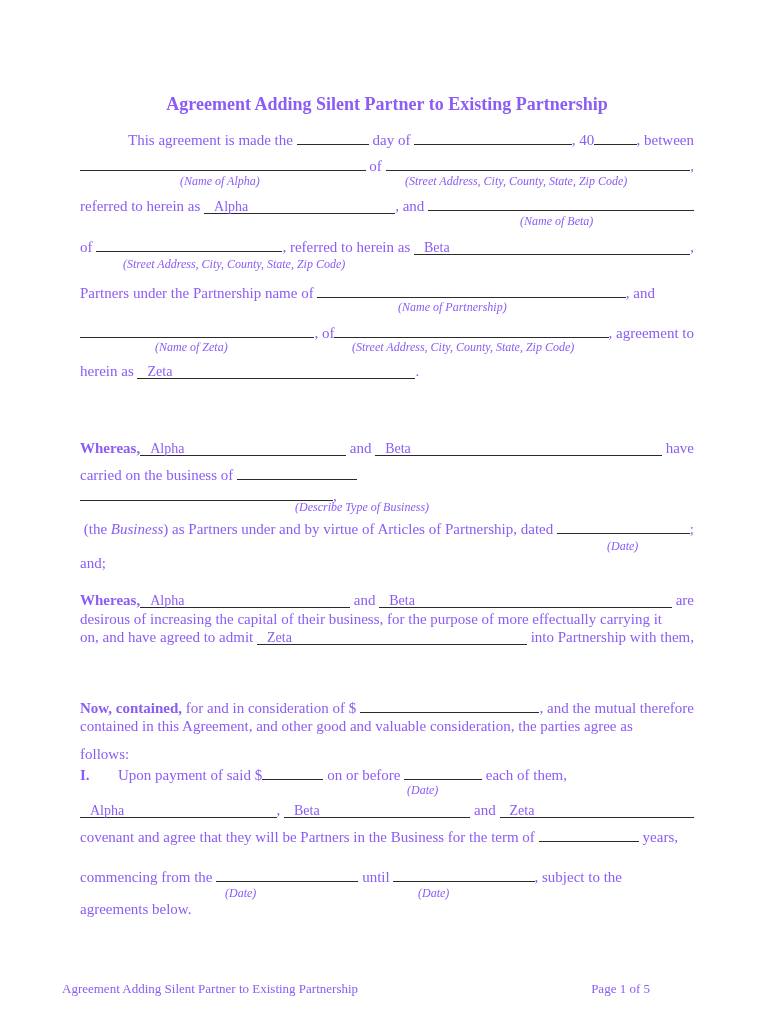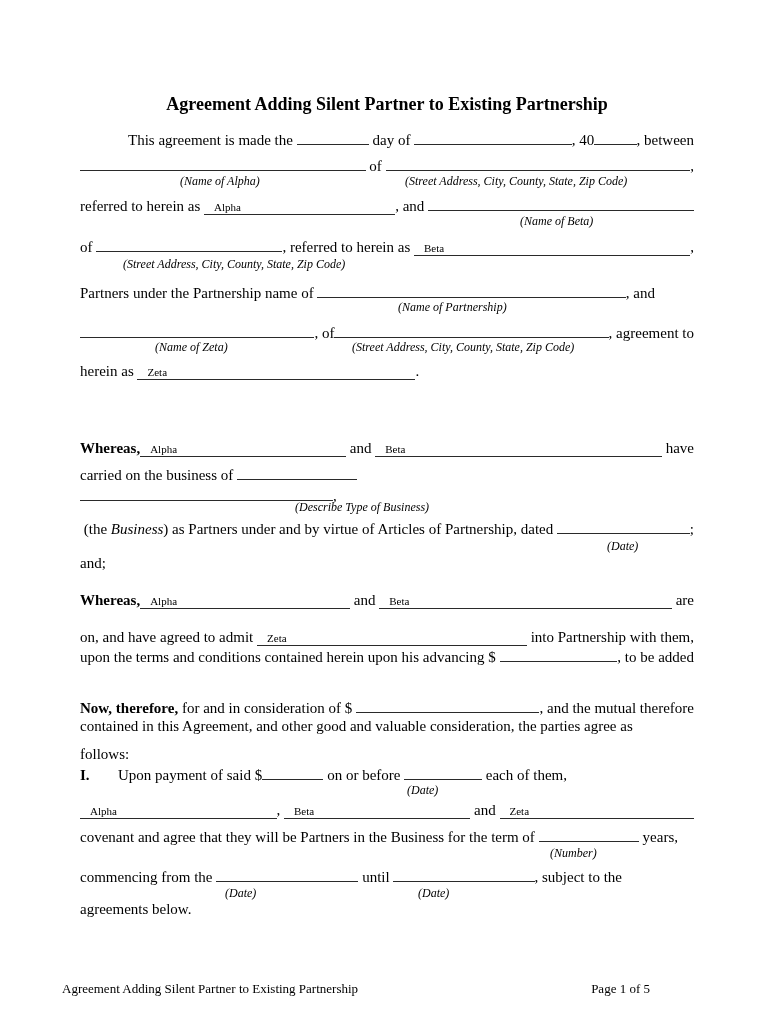--- a/index.html
+++ b/index.html
@@ -1,36 +1,36 @@
 <!DOCTYPE html>
 <html><head>
 <meta charset="utf-8">
 <style>
   html,body{margin:0;padding:0;background:#e8e8e8;}
   .page{
     position:relative;width:770px;height:1024px;margin:0 auto;background:#ffffff;
-    font-family:"Liberation Serif","DejaVu Serif",serif;color:#000000;overflow:hidden;
+    font-family:"Liberation Serif","DejaVu Serif",serif;color:#8b5cf6;overflow:hidden;
   }
   .content{position:absolute;left:80px;top:0;width:614px;height:100%;}
   .title{
     position:absolute;left:0;top:94px;width:100%;text-align:center;
     font-size:18px;font-weight:bold;line-height:21px;white-space:pre;
   }
   .row{
     position:absolute;left:0;width:100%;display:flex;align-items:baseline;
     font-size:15px;line-height:17px;white-space:pre;box-sizing:border-box;
   }
   .row span{white-space:pre;}
   .b{font-weight:bold;}
   .i{font-style:italic;}
   .ind{display:inline-block;width:48px;flex:0 0 48px;}
   .cnum{display:inline-block;width:38px;flex:0 0 38px;font-weight:bold;}
   .blank{border-bottom:1px solid #2a2a2a;height:13px;min-width:8px;}
   .gb{flex-basis:0;}
-  .fill{display:block;padding-left:10px;font-size:11px;line-height:13px;}
+  .fill{display:block;padding-left:10px;font-size:14px;line-height:13px;}
   .labrow{position:absolute;left:0;width:100%;height:14px;}
   .lab{
     position:absolute;top:0;font-style:italic;font-size:12px;line-height:13px;white-space:pre;
   }
   .footer{
     position:absolute;left:62px;right:120px;top:981px;display:flex;
     justify-content:space-between;font-size:13px;line-height:15px;white-space:pre;
   }
 </style>
 </head>
@@ -154,36 +154,34 @@
     </div>
 
     <div class="row" style="top:592px">
       <span class="b">Whereas,</span>
       <span class="blank gb" style="flex-grow:203"><span class="fill">Alpha</span></span>
       <span> and </span>
       <span class="blank gb" style="flex-grow:283"><span class="fill">Beta</span></span>
       <span> are</span>
     </div>
 
+    <div class="row" style="top:611px">
+      <span>desirous of increasing the capital of their business, for the purpose of more effectually carrying it</span>
+    </div>
 
     <div class="row" style="top:629px">
       <span>on, and have agreed to admit </span>
       <span class="blank gb" style="flex-grow:1"><span class="fill">Zeta</span></span>
       <span> into Partnership with them,</span>
     </div>
 
-    <div class="row" style="top:648px">
-      <span>upon the terms and conditions contained herein upon his advancing $ </span>
-      <span class="blank gb" style="flex-grow:1"></span>
-      <span>, to be added</span>
-    </div>
 
 
     <div class="row" style="top:699px">
-      <span class="b">Now, therefore,</span>
+      <span class="b">Now, contained,</span>
       <span> for and in consideration of $ </span>
       <span class="blank gb" style="flex-grow:1"></span>
       <span>, and the mutual therefore</span>
     </div>
 
     <div class="row" style="top:718px">
       <span>contained in this Agreement, and other good and valuable consideration, the parties agree as</span>
     </div>
 
     <div class="row" style="top:746px">
@@ -210,23 +208,20 @@
       <span> and </span>
       <span class="blank gb" style="flex-grow:191"><span class="fill">Zeta</span></span>
     </div>
 
     <div class="row" style="top:828px;padding-right:16px">
       <span>covenant and agree that they will be Partners in the Business for the term of </span>
       <span class="blank gb" style="flex-grow:1"></span>
       <span> years,</span>
     </div>
 
-    <div class="labrow" style="top:847px">
-      <span class="lab" style="left:470px">(Number)</span>
-    </div>
 
     <div class="row" style="top:868px;padding-right:72px">
       <span>commencing from the </span>
       <span class="blank gb" style="flex-grow:134"></span>
       <span> until </span>
       <span class="blank gb" style="flex-grow:133"></span>
       <span>, subject to the</span>
     </div>
 
     <div class="labrow" style="top:887px">

